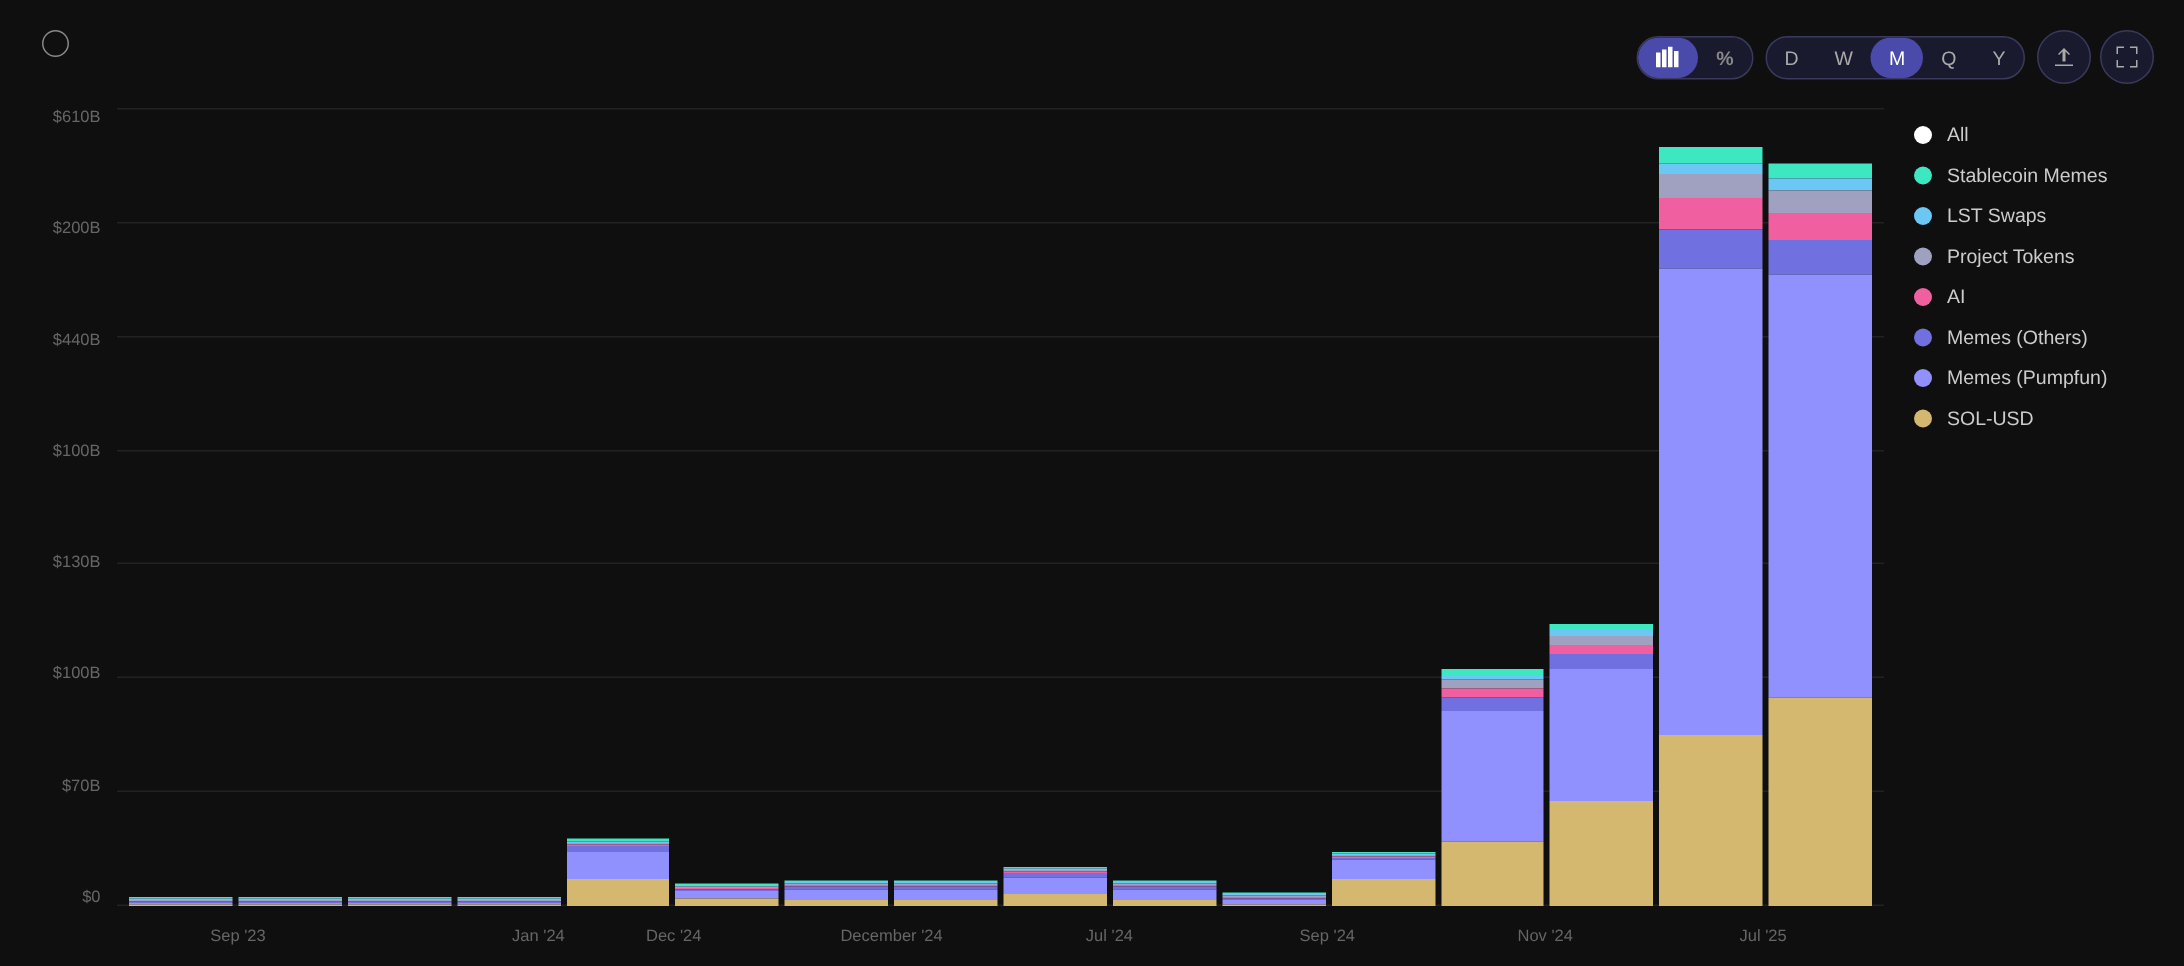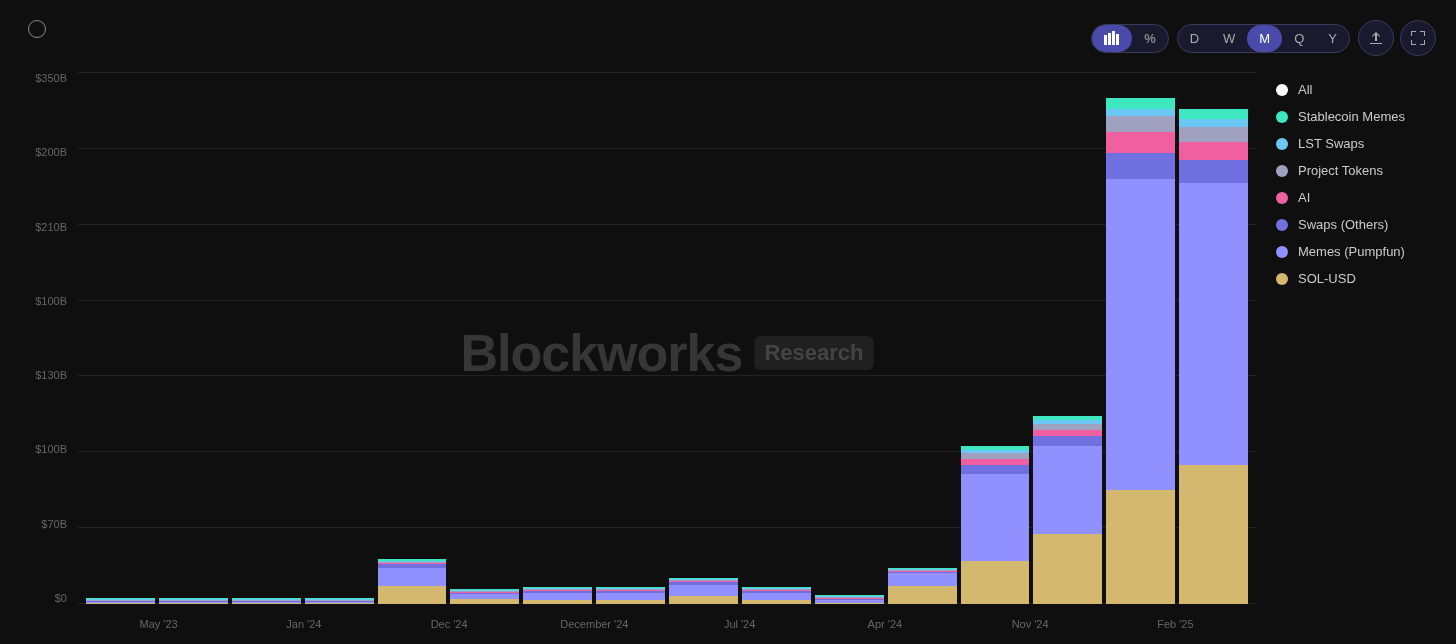--- a/index.html
+++ b/index.html
@@ -319,42 +319,38 @@
   <div class="chart-area">
 
     <div class="chart-main">
 
       <div class="y-axis-labels">
         <span class="y-label">$0</span>
         <span class="y-label">$70B</span>
         <span class="y-label">$100B</span>
         <span class="y-label">$130B</span>
         <span class="y-label">$100B</span>
-        <span class="y-label">$210B</span>
+        <span class="y-label">$440B</span>
         <span class="y-label">$200B</span>
-        <span class="y-label">$350B</span>
+        <span class="y-label">$610B</span>
       </div>
 
       <div class="chart-plot">
 
         <div class="grid-lines">
           <div class="grid-line"></div>
           <div class="grid-line"></div>
           <div class="grid-line"></div>
           <div class="grid-line"></div>
           <div class="grid-line"></div>
           <div class="grid-line"></div>
           <div class="grid-line"></div>
           <div class="grid-line"></div>
         </div>
 
-        <div class="watermark">
-          <span class="watermark-text">Blockworks</span>
-          <span class="watermark-badge">Research</span>
-        </div>
 
         <div class="bars-container" id="bars-container">
         <div class="bar-group">
               <div class="bar-stack" style="height: 1.7%; max-height: 100%;">
                 <div class="bar-segment" style="height: 0.2%; background-color: rgb(212, 184, 112); width: 100%;"></div>
                 <div class="bar-segment" style="height: 0.5%; background-color: rgb(144, 144, 255); width: 100%;"></div>
                 <div class="bar-segment" style="height: 0.3%; background-color: rgb(112, 112, 224); width: 100%;"></div>
                 <div class="bar-segment" style="height: 0.2%; background-color: rgb(160, 160, 192); width: 100%;"></div>
                 <div class="bar-segment" style="height: 0.2%; background-color: rgb(107, 200, 245); width: 100%;"></div>
                 <div class="bar-segment" style="height: 0.3%; background-color: rgb(61, 232, 192); width: 100%;"></div>
@@ -518,28 +514,28 @@
                 <div class="bar-segment" style="height: 4.5%; background-color: rgb(112, 112, 224); width: 100%;"></div>
                 <div class="bar-segment" style="height: 3.5%; background-color: rgb(240, 96, 160); width: 100%;"></div>
                 <div class="bar-segment" style="height: 3%; background-color: rgb(160, 160, 192); width: 100%;"></div>
                 <div class="bar-segment" style="height: 1.5%; background-color: rgb(107, 200, 245); width: 100%;"></div>
                 <div class="bar-segment" style="height: 2%; background-color: rgb(61, 232, 192); width: 100%;"></div>
               </div>
             </div>
           </div>
 
         <div class="x-axis-labels" id="x-axis-labels">
-        <span class="x-label" style="flex: 2 1 0%;">May '23</span>
-            <span class="x-label" style="flex: 2 1 0%;">Jan '24</span>
+        <span class="x-label" style="flex: 2 1 0%;">Sep '23</span>
+            <span class="x-label" style="flex: 2 1 0%; text-align: right;">Jan '24</span>
             <span class="x-label" style="flex: 2 1 0%;">Dec '24</span>
             <span class="x-label" style="flex: 2 1 0%;">December '24</span>
             <span class="x-label" style="flex: 2 1 0%;">Jul '24</span>
-            <span class="x-label" style="flex: 2 1 0%;">Apr '24</span>
+            <span class="x-label" style="flex: 2 1 0%;">Sep '24</span>
             <span class="x-label" style="flex: 2 1 0%;">Nov '24</span>
-            <span class="x-label" style="flex: 2 1 0%;">Feb '25</span>
+            <span class="x-label" style="flex: 2 1 0%;">Jul '25</span>
           </div>
       </div>
     </div>
 
     <div class="legend" id="legend-container">
     <div class="legend-item">
           <div class="legend-dot" style="background-color: rgb(255, 255, 255);"></div>
           <span class="legend-label">All</span>
         </div>
         <div class="legend-item">
@@ -553,21 +549,21 @@
         <div class="legend-item">
           <div class="legend-dot" style="background-color: rgb(160, 160, 192);"></div>
           <span class="legend-label">Project Tokens</span>
         </div>
         <div class="legend-item">
           <div class="legend-dot" style="background-color: rgb(240, 96, 160);"></div>
           <span class="legend-label">AI</span>
         </div>
         <div class="legend-item">
           <div class="legend-dot" style="background-color: rgb(112, 112, 224);"></div>
-          <span class="legend-label">Swaps (Others)</span>
+          <span class="legend-label">Memes (Others)</span>
         </div>
         <div class="legend-item">
           <div class="legend-dot" style="background-color: rgb(144, 144, 255);"></div>
           <span class="legend-label">Memes (Pumpfun)</span>
         </div>
         <div class="legend-item">
           <div class="legend-dot" style="background-color: rgb(212, 184, 112);"></div>
           <span class="legend-label">SOL-USD</span>
         </div>
       </div>

